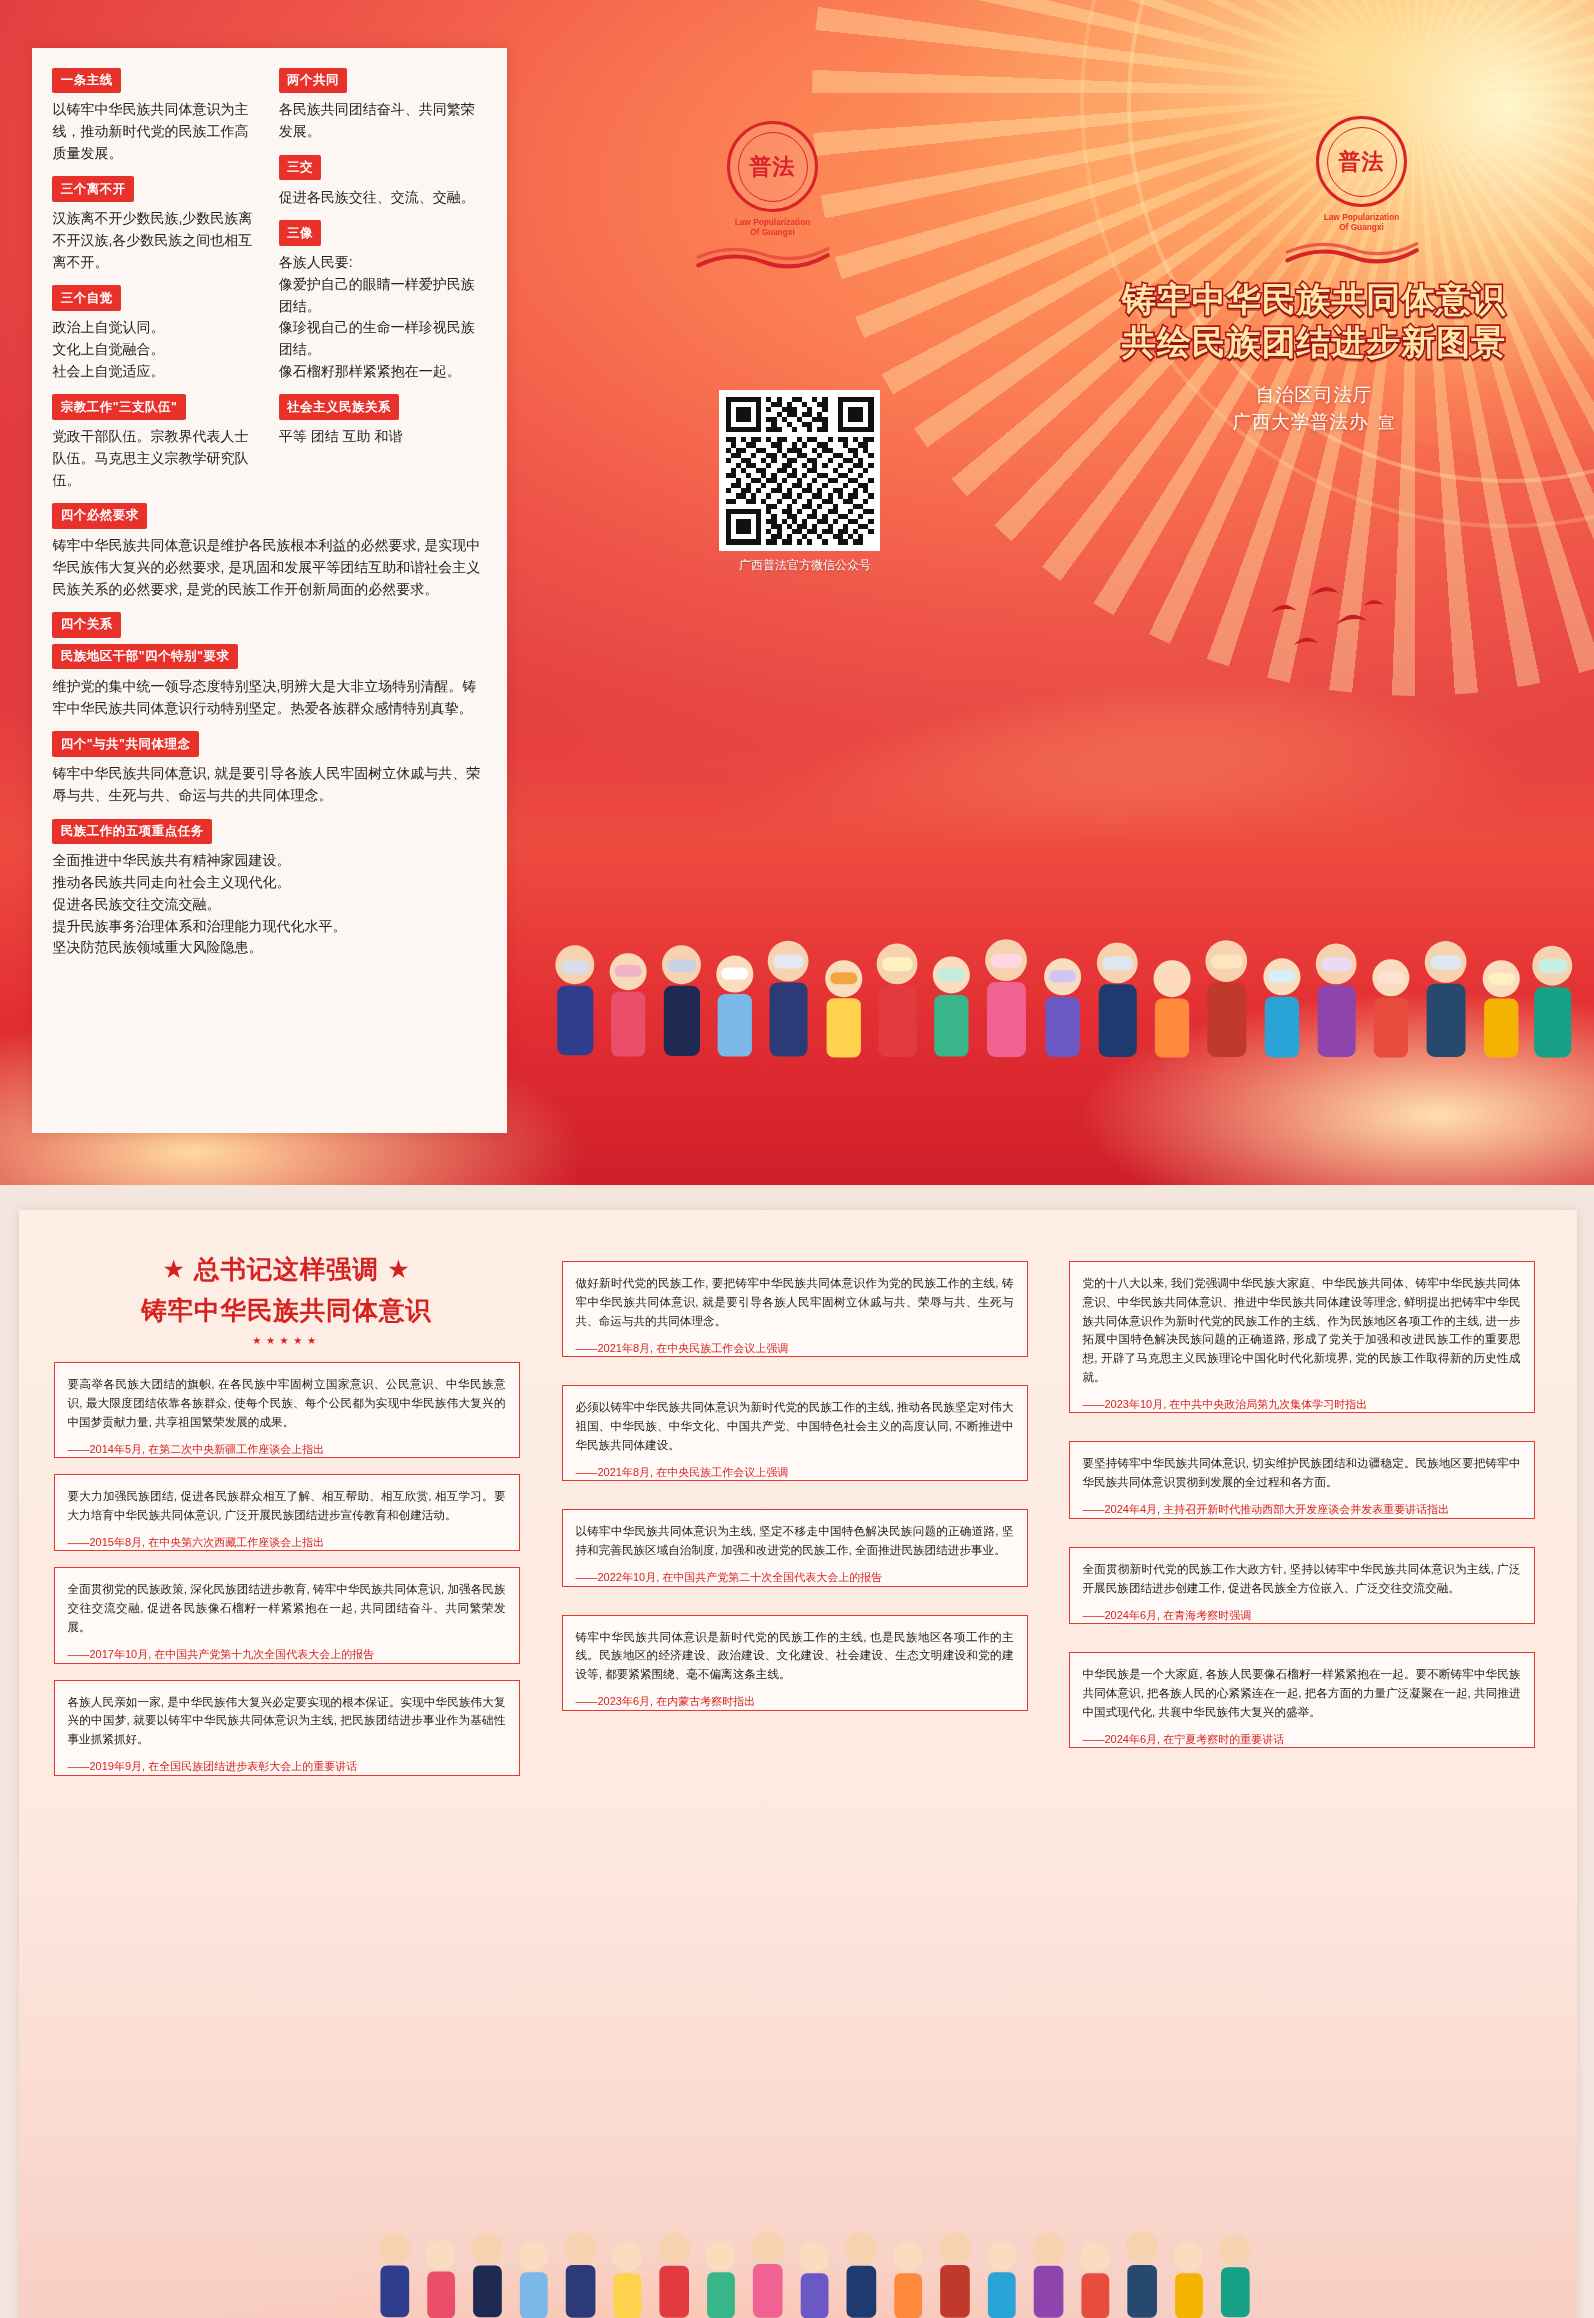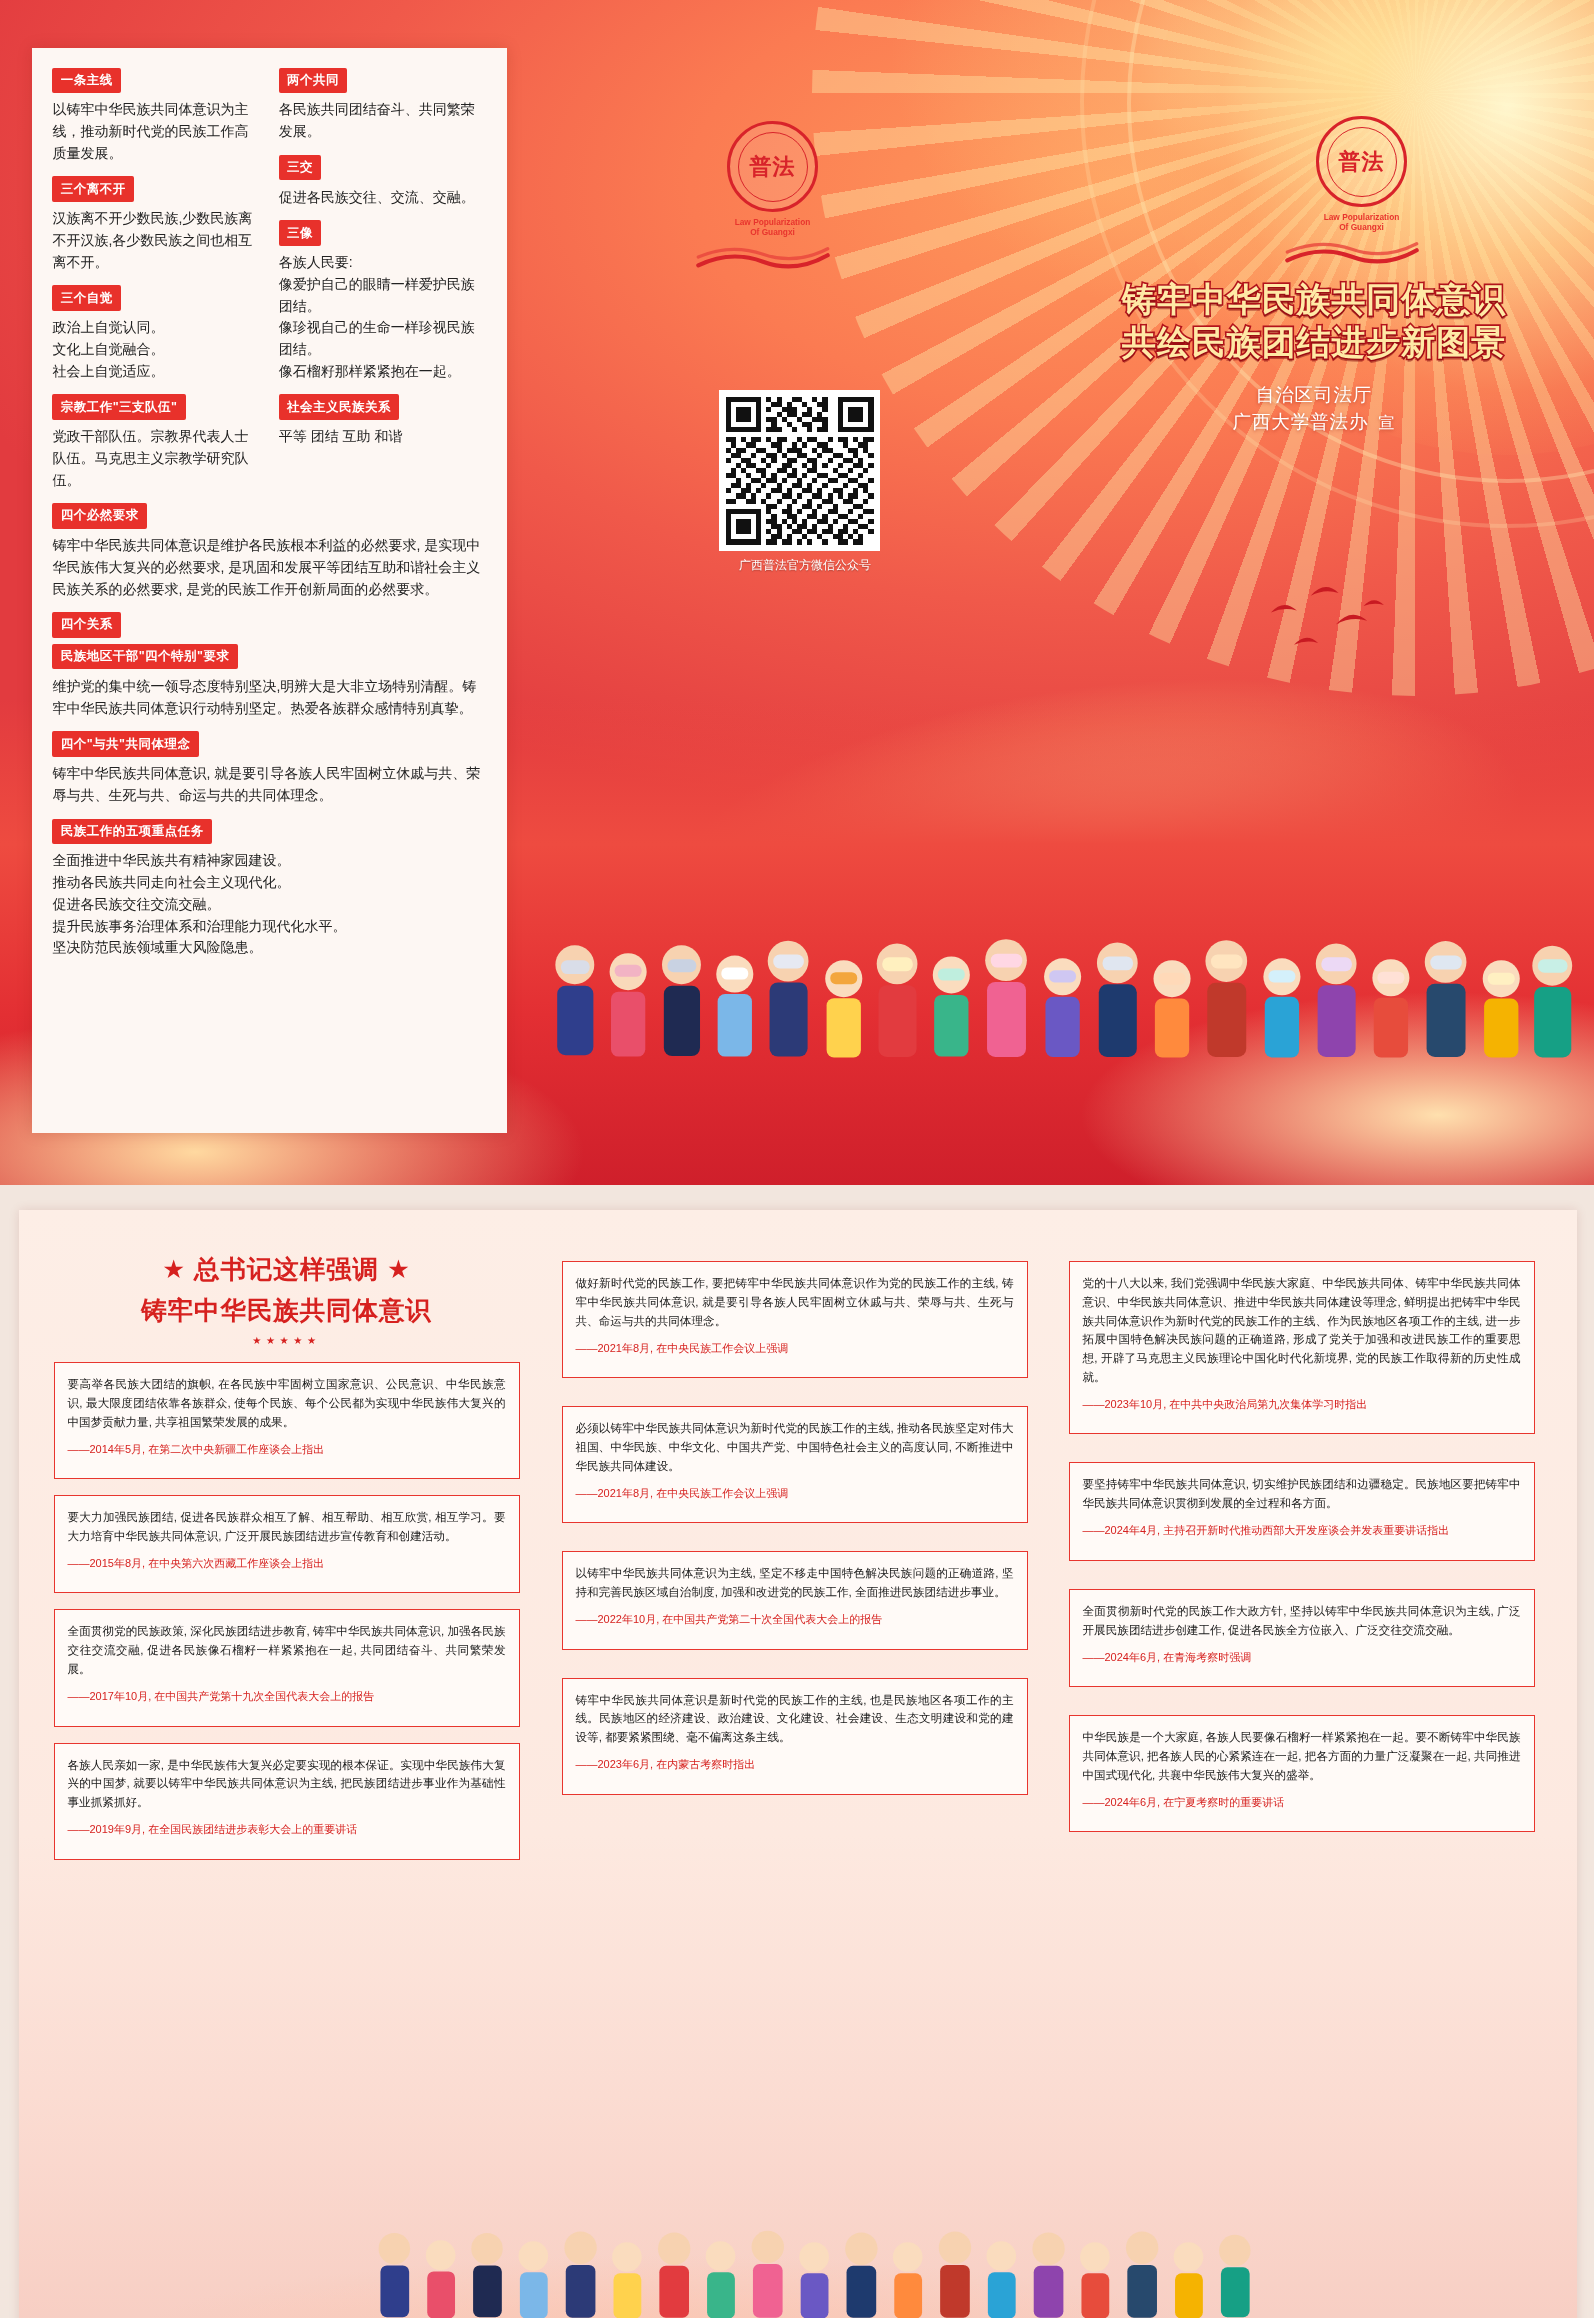--- a/index.html
+++ b/index.html
@@ -143,21 +143,21 @@
     overflow:hidden;
   }
   .bpanel { position:absolute; top:28px; width:466px; }
   .btitle { text-align:center; margin-top:14px; }
   .btitle .l1 { color:#d6211f; font-size:25.5px; font-weight:bold; letter-spacing:0.9px;}
   .btitle .l2 { color:#d6211f; font-size:25.5px; font-weight:bold; letter-spacing:0.9px; margin-top:5.6px;}
   .btitle .stars { color:#d6211f; font-size:10.2px; letter-spacing:4.6px; margin-top:7.4px;}
   .qcard {
     border:1.4px solid #e8352e;
     background:#fffaf7;
-    padding:12px 13px 21px 13px;
+    padding:12px 13px 0 13px;
     margin-bottom:16px;
   }
   .qcard p.body {
     margin:0; font-size:11.6px; line-height:1.62; color:#1a1a1a; text-align:justify;
   }
   .qcard p.src {
     margin:9.3px 0 0 0; font-size:11px; line-height:1.5; color:#d6211f; font-weight:normal;
   }
   .people-bottom {
     position:absolute; left:352px; bottom:0; width:927px; height:139px;

